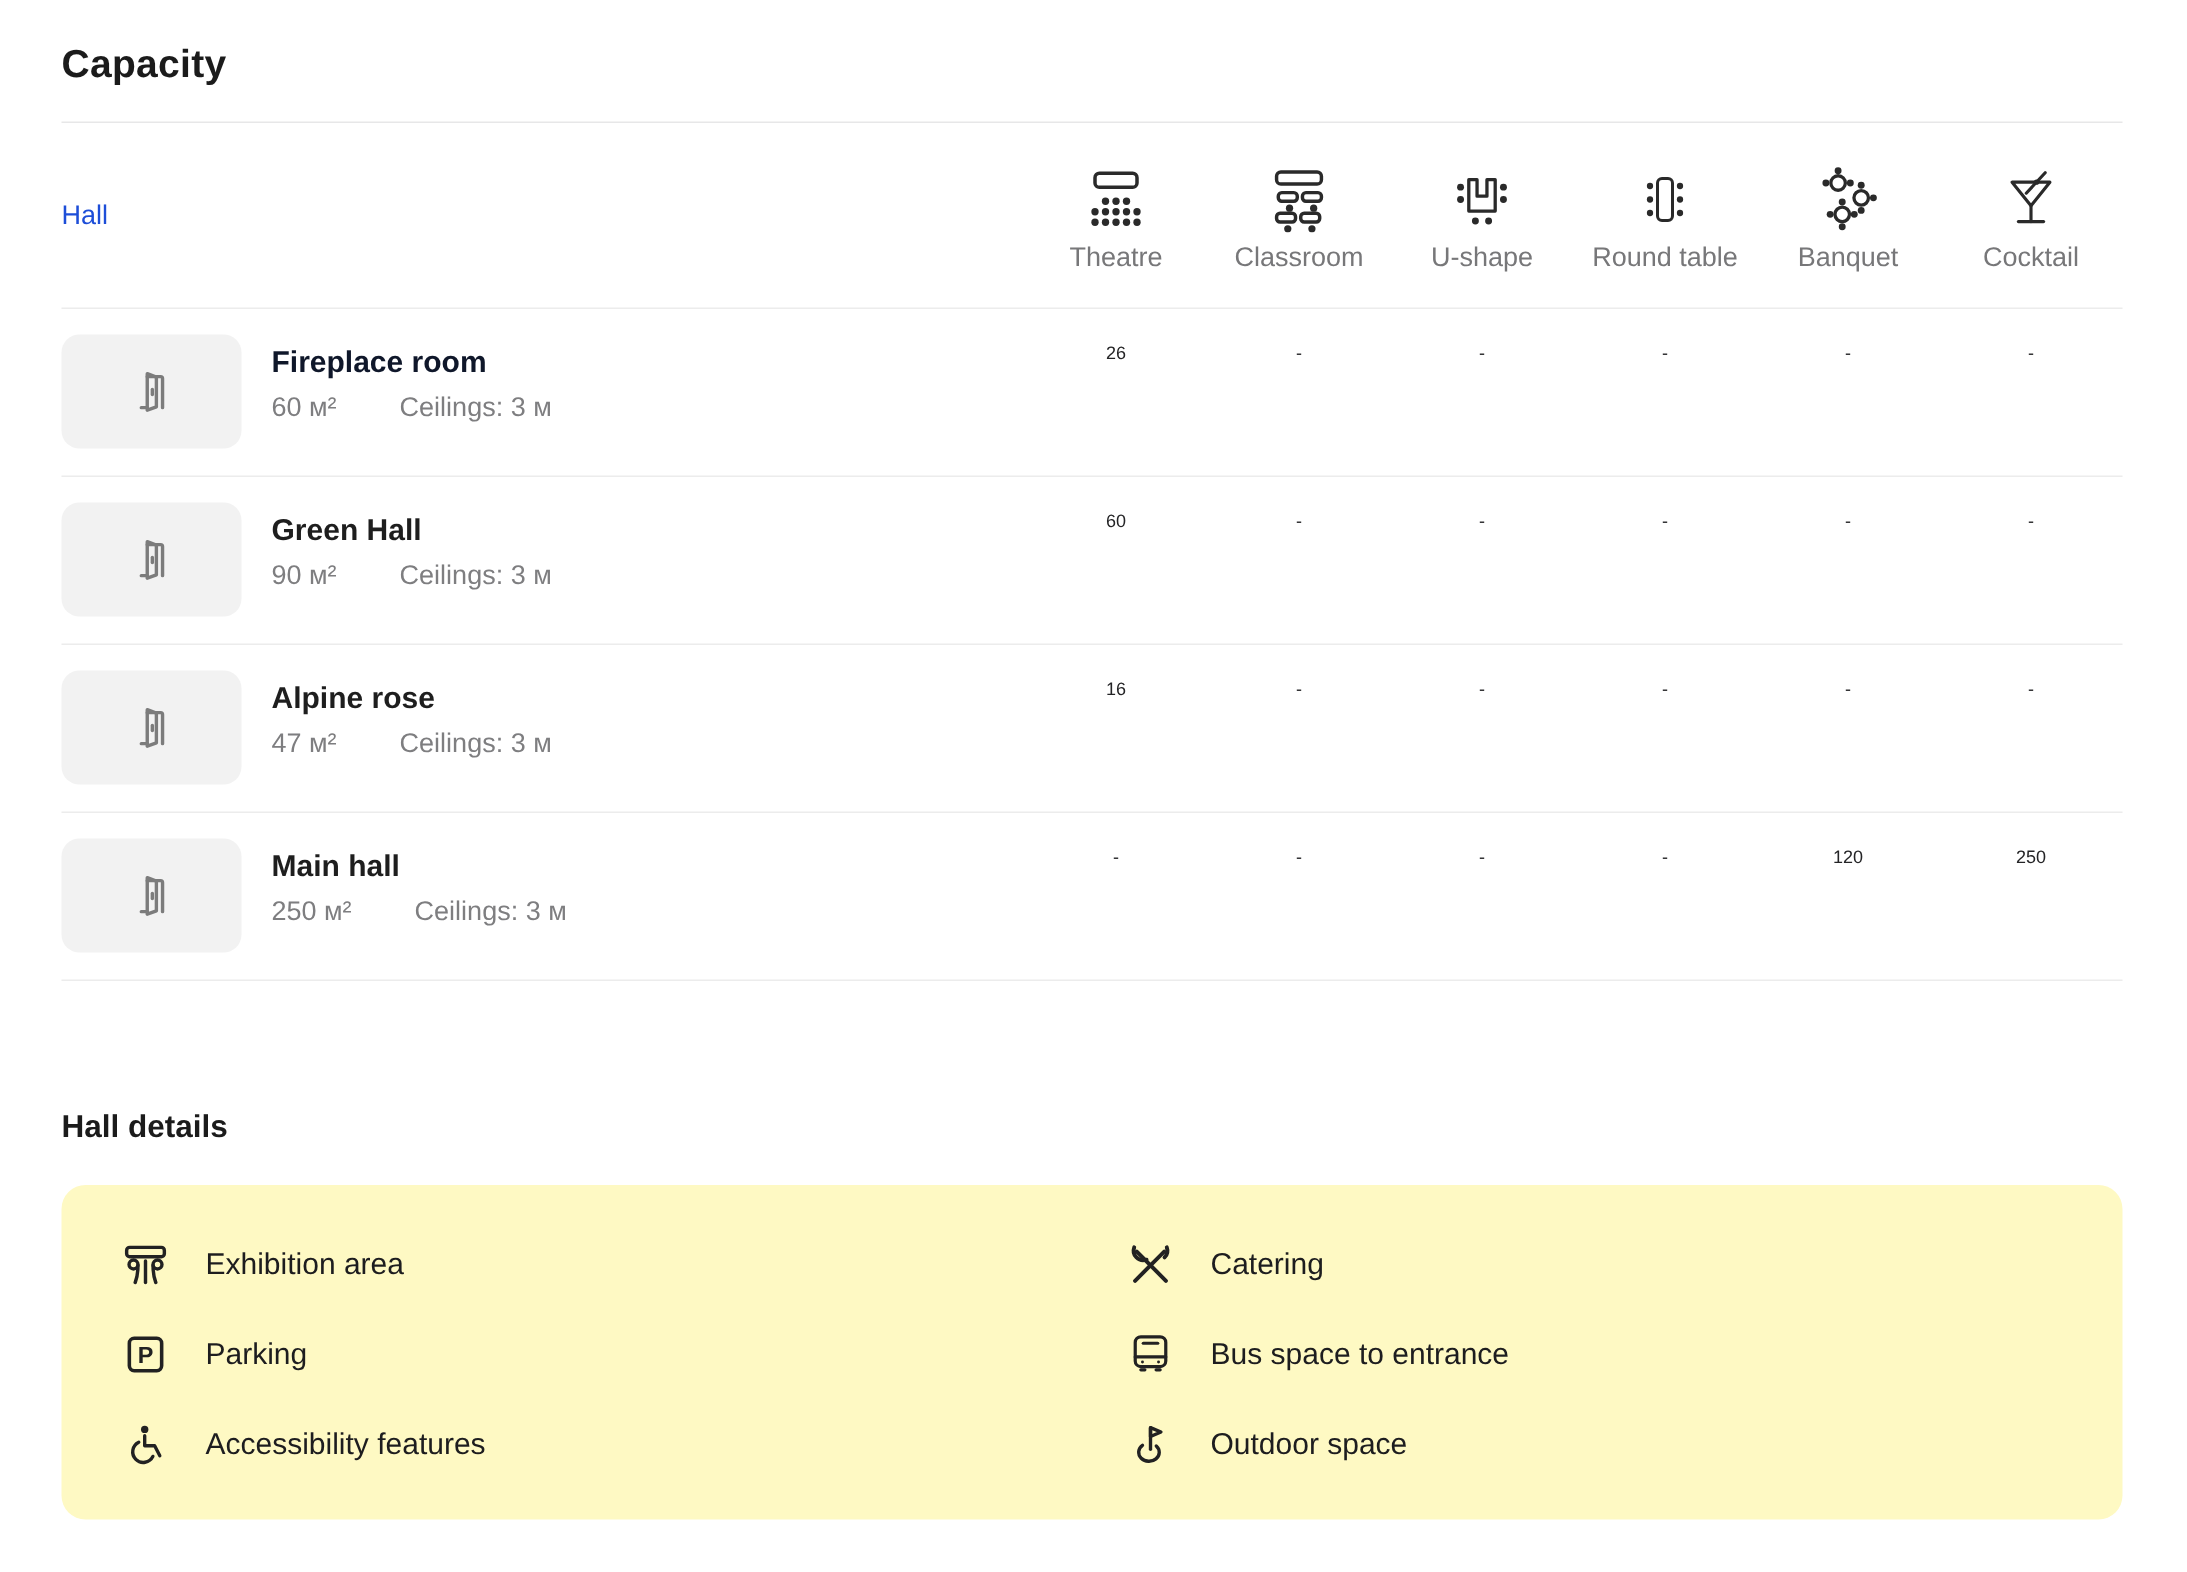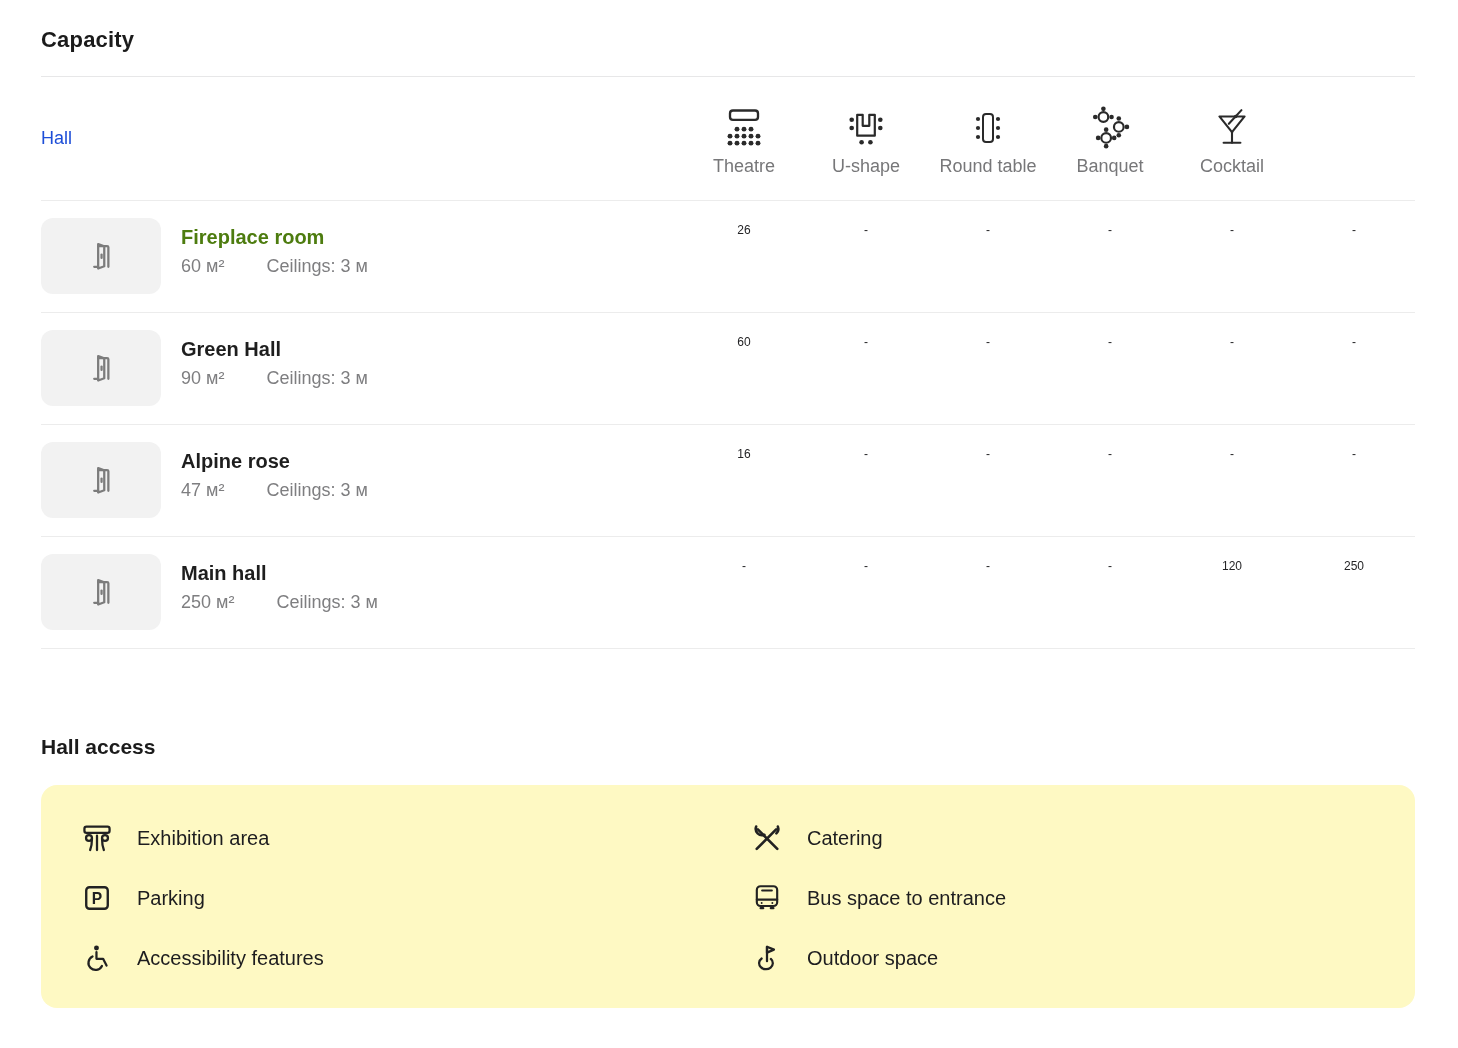--- a/index.html
+++ b/index.html
@@ -7,21 +7,21 @@
   body {
     width:1458px; height:1048px;
     font-family:"Liberation Sans", sans-serif;
     color:#1e1e1e;
     overflow:hidden;
   }
   .page { width:1458px; padding:0 43px 0 41px; }
 
   
   .section-title {
-    font-size:22px; font-weight:700; color:#1b1b1b;
+    font-size:26px; font-weight:700; color:#1b1b1b;
     padding-top:27px; letter-spacing:.2px;
   }
   .top-divider { border-top:1px solid #e7e7e8; margin-top:23px; }
 
   .cap-header { height:124px; align-items:center; display:grid; grid-template-columns:1fr repeat(6,122px); border-bottom:1px solid #ececec; }
   .hall-col-label { font-size:18px; color:#1d4ed8; }
   .col-head { display:flex; flex-direction:column; align-items:center; justify-content:flex-end; padding-bottom:0px; }
   .col-head .icon-wrap { height:50px; display:flex; align-items:center; justify-content:center; }
   .col-head .col-label { font-size:18px; color:#777779; margin-top:4px; line-height:1; }
 
@@ -31,21 +31,21 @@
     align-items:start;
   }
   .hall-cell { display:flex; gap:20px; padding-top:17px; padding-bottom:17px; }
   .hall-thumb {
     width:120px; height:76px; flex:0 0 120px;
     background:#f2f2f2; border-radius:12px;
     display:flex; align-items:center; justify-content:center;
   }
   .hall-info { padding-top:7px; }
   .hall-name { font-size:20px; font-weight:700; color:#1e1e1e; line-height:1.2; cursor:pointer; }
-  .hall-name.gold { color:#4d7c0f; }
+  .hall-name.gold { color:#0f172a; }
   .hall-meta { display:flex; gap:42px; margin-top:7px; font-size:18px; color:#7e7e80; }
   .val-cell { text-align:center; padding-top:22px; font-size:12px; color:#242426; }
 
   
   .details-title {
     font-size:21px; font-weight:700; color:#1b1b1b;
     margin-top:86px;
   }
   .details-panel {
     margin-top:26px;
@@ -87,20 +87,38 @@
               <circle cx="14" cy="31" r="2.1"></circle>
               <circle cx="20" cy="31" r="2.1"></circle>
               <circle cx="26" cy="31" r="2.1"></circle>
               <circle cx="32" cy="31" r="2.1"></circle>
           </g>
         </svg>
       </span>
       <span class="col-label">Theatre</span>
     </div>
 
+    <div class="col-head">
+      <span class="icon-wrap">
+        <svg width="46" height="44" viewBox="0 0 40 38" fill="none" stroke="#2a2a2a" stroke-width="2">
+          <rect x="7" y="3" width="26" height="7" rx="2.5"></rect>
+          <rect x="8" y="15" width="11" height="5" rx="2"></rect>
+          <rect x="22" y="15" width="11" height="5" rx="2"></rect>
+          <rect x="7" y="27" width="11" height="5" rx="2"></rect>
+          <rect x="21" y="27" width="11" height="5" rx="2"></rect>
+          <g fill="#2a2a2a" stroke="none">
+            <circle cx="14.5" cy="24" r="2.1"></circle>
+              <circle cx="28.5" cy="24" r="2.1"></circle>
+            <circle cx="13.5" cy="36" r="2.1"></circle>
+              <circle cx="27.5" cy="36" r="2.1"></circle>
+          </g>
+        </svg>
+      </span>
+      <span class="col-label">Classroom</span>
+    </div>
 
     <div class="col-head">
       <span class="icon-wrap">
         <svg width="44" height="40" viewBox="0 0 40 36" fill="none" stroke="#2a2a2a" stroke-width="2">
           <path d="M12 6 H17 V16 H23 V6 H28 V25 H12 Z" stroke-linejoin="round"></path>
           <g fill="#2a2a2a" stroke="none">
             <circle cx="7" cy="10.5" r="2.1"></circle>
               <circle cx="7" cy="18" r="2.1"></circle>
             <circle cx="33" cy="10.5" r="2.1"></circle>
               <circle cx="33" cy="18" r="2.1"></circle>
@@ -263,21 +281,21 @@
       </div>
     </div>
     <div class="val-cell">-</div>
     <div class="val-cell">-</div>
     <div class="val-cell">-</div>
     <div class="val-cell">-</div>
     <div class="val-cell">120</div>
     <div class="val-cell">250</div>
   </div>
 
-  <div class="details-title">Hall access</div>
+  <div class="details-title">Hall details</div>
 
   <div class="details-panel">
 
     <div class="detail-item">
       <span class="d-icon">
         <svg width="32" height="30" viewBox="0 0 28 26" fill="none" stroke="#222222" stroke-width="2" stroke-linecap="round" stroke-linejoin="round">
           <rect x="3" y="3" width="22" height="5.5" rx="1.8"></rect>
           <circle cx="7" cy="13" r="2.6"></circle>
           <circle cx="21" cy="13" r="2.6"></circle>
           <path d="M9.6 13.5 C9.6 18 9 21 8 23.5"></path>

